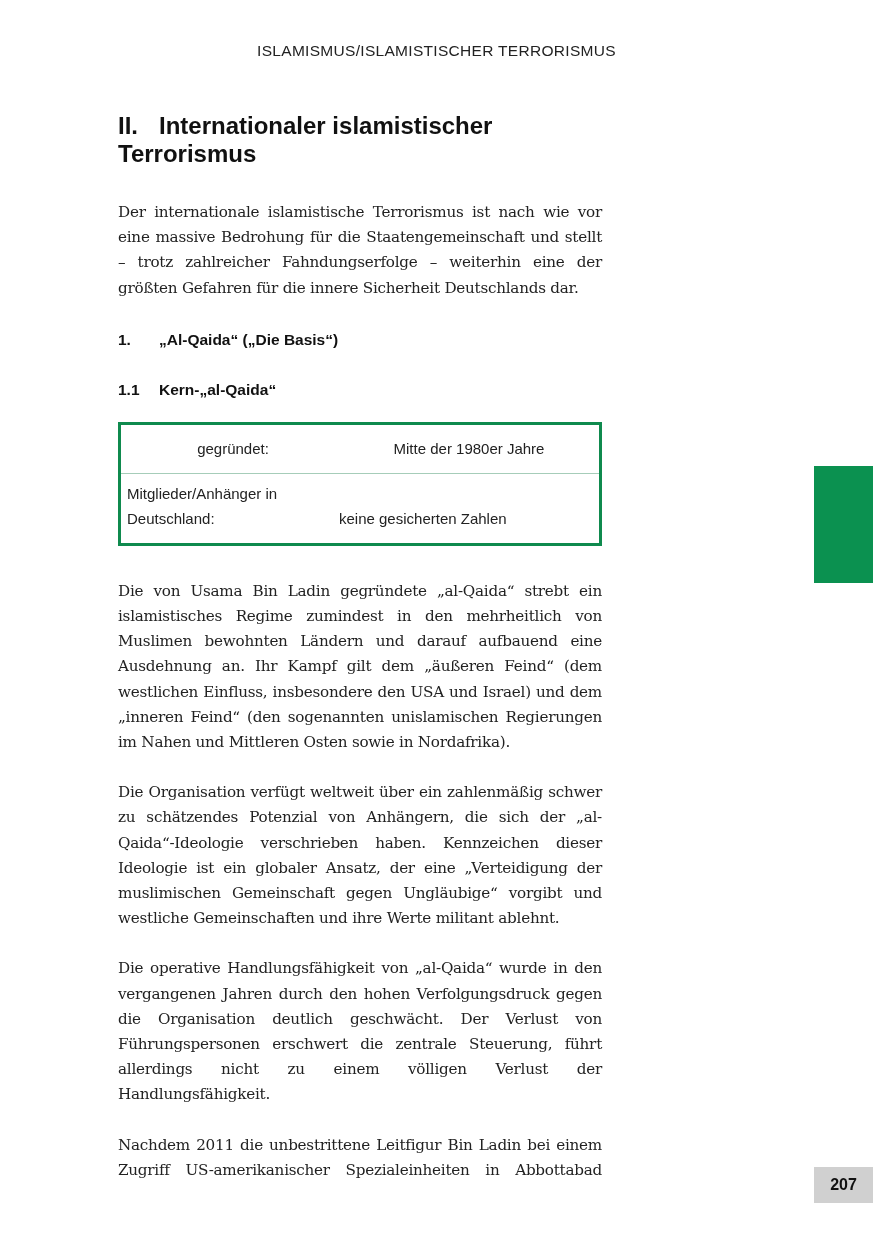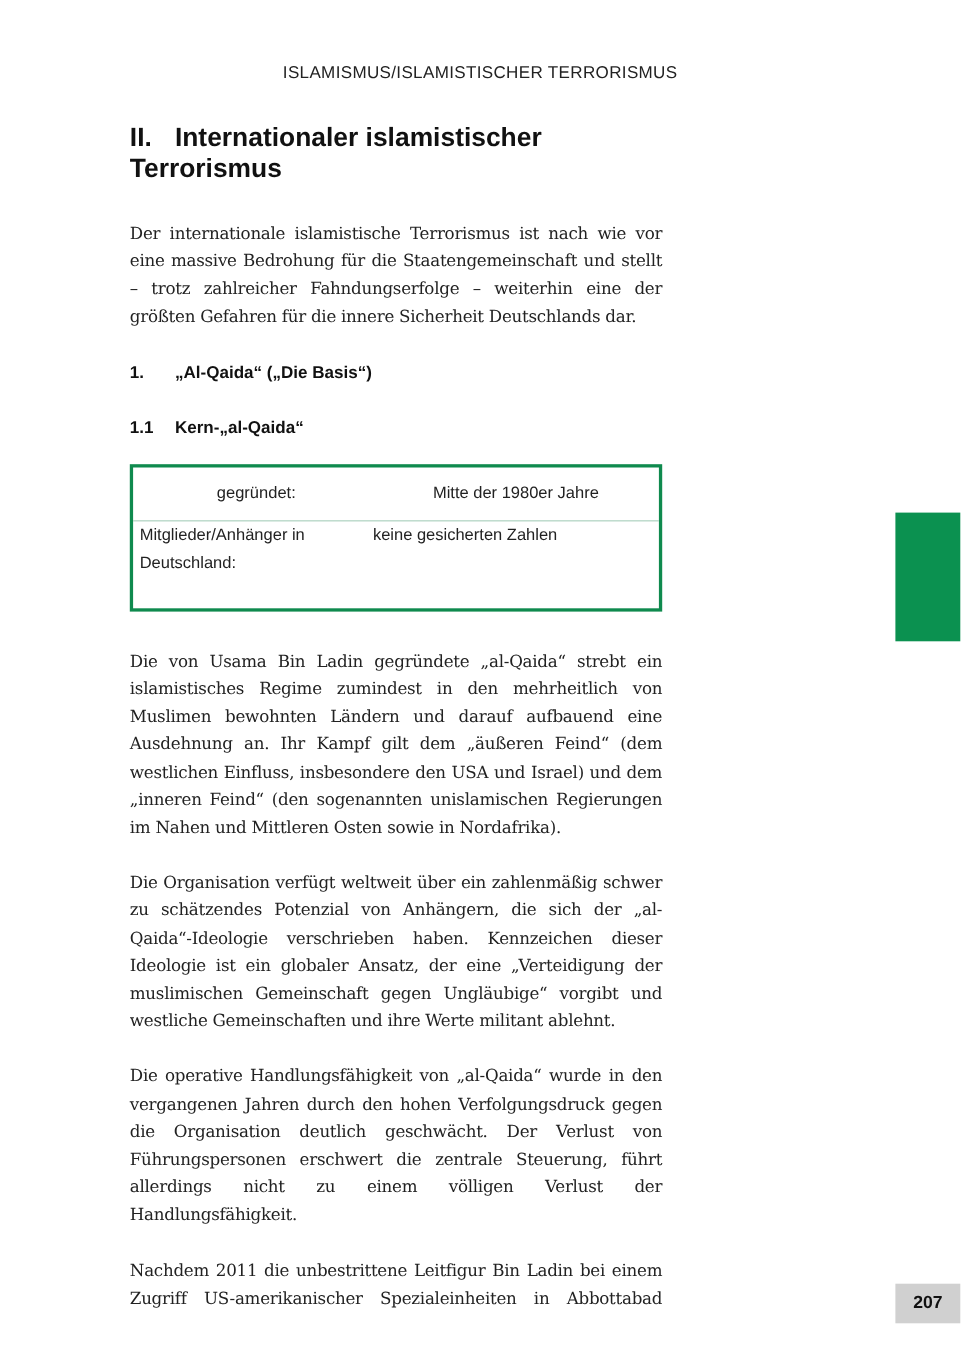--- a/index.html
+++ b/index.html
@@ -3,21 +3,21 @@
 <meta charset="utf-8">
 <style>
   html, body { margin: 0; padding: 0; }
   body {
     width: 875px; height: 1241px; background: #ffffff; position: relative; overflow: hidden;
     color: #1a1a1a;
   }
   .running-head {
     position: absolute; top: 42px; left: 0; width: 875px; text-align: center;
     font-family: "Liberation Sans", sans-serif; font-size: 15.5px; letter-spacing: 0.3px; color: #222;
-    padding-left: 0; box-sizing: border-box; margin-top: 16px;
+    padding-left: 0; box-sizing: border-box;
   }
   .running-head span { position: relative; left: -1px; }
   .content {
     position: absolute; left: 118px; top: 112px; width: 484px;
   }
   h1 {
     margin: 0; font-family: "Liberation Sans", sans-serif; font-weight: bold; font-size: 24px;
     line-height: 28px; color: #111;
   }
   h1 .num { display: inline-block; width: 41px; }
@@ -35,21 +35,21 @@
   .factbox {
     margin-top: 21px; border: 3px solid #0f8a4e; width: 484px; box-sizing: border-box;
     font-family: "Liberation Sans", sans-serif; font-size: 15px; color: #222;
   }
   .row { display: flex; border-top: 1.5px solid #a6cdb9; }
   .row:first-child { border-top: none; }
   .row .k { width: 212px; padding-left: 6px; }
   .row .v { flex: 1; }
   .row.r1 { height: 48px; align-items: center; text-align: center; }
   .row.r2 { height: 48px; align-items: center; }
-  .row.r3 { height: 80px; align-items: flex-start; padding-bottom: 12px; box-sizing: border-box; }
+  .row.r3 { height: 70px; align-items: flex-end; padding-bottom: 12px; box-sizing: border-box; }
   .row.r3 .k { line-height: 25px; }
   .row.r3 .v { line-height: 25px; }
   .p-gap { margin-top: 25px; }
   .p-first-after-box { margin-top: 33px; }
   .green-tab {
     position: absolute; left: 814px; top: 466px; width: 59px; height: 117px; background: #0b9150;
   }
   .page-box {
     position: absolute; left: 814px; top: 1167px; width: 59px; height: 36px; background: #d0d0d0;
     font-family: "Liberation Sans", sans-serif; font-weight: bold; font-size: 16px; color: #111;

